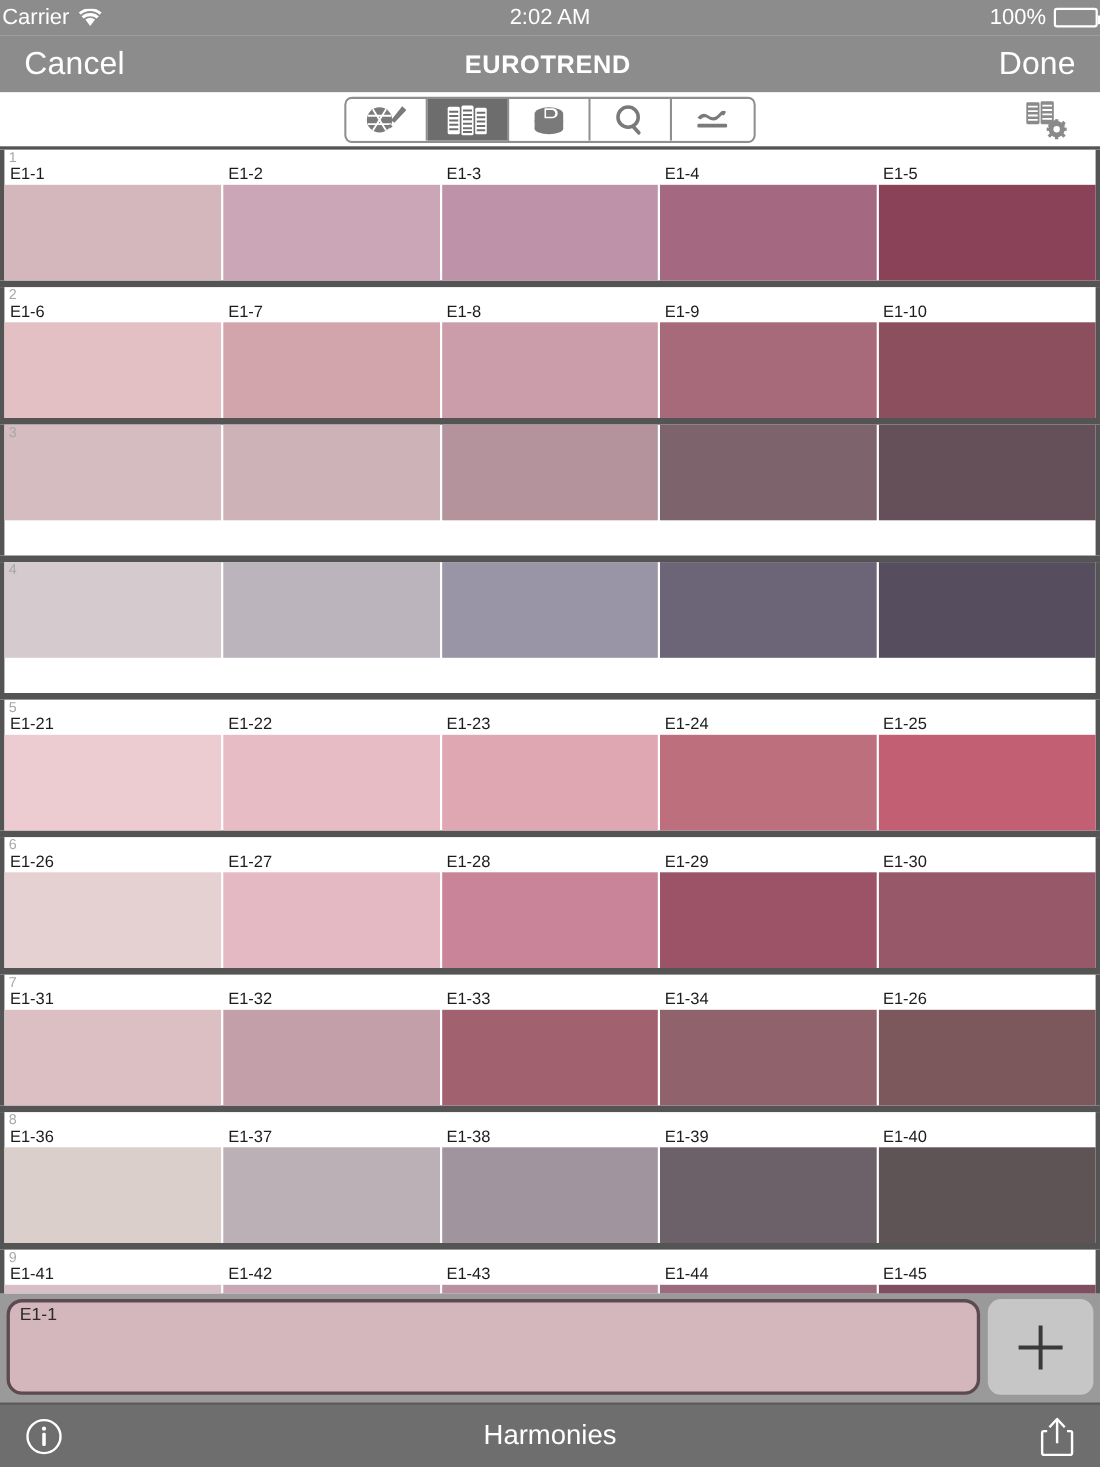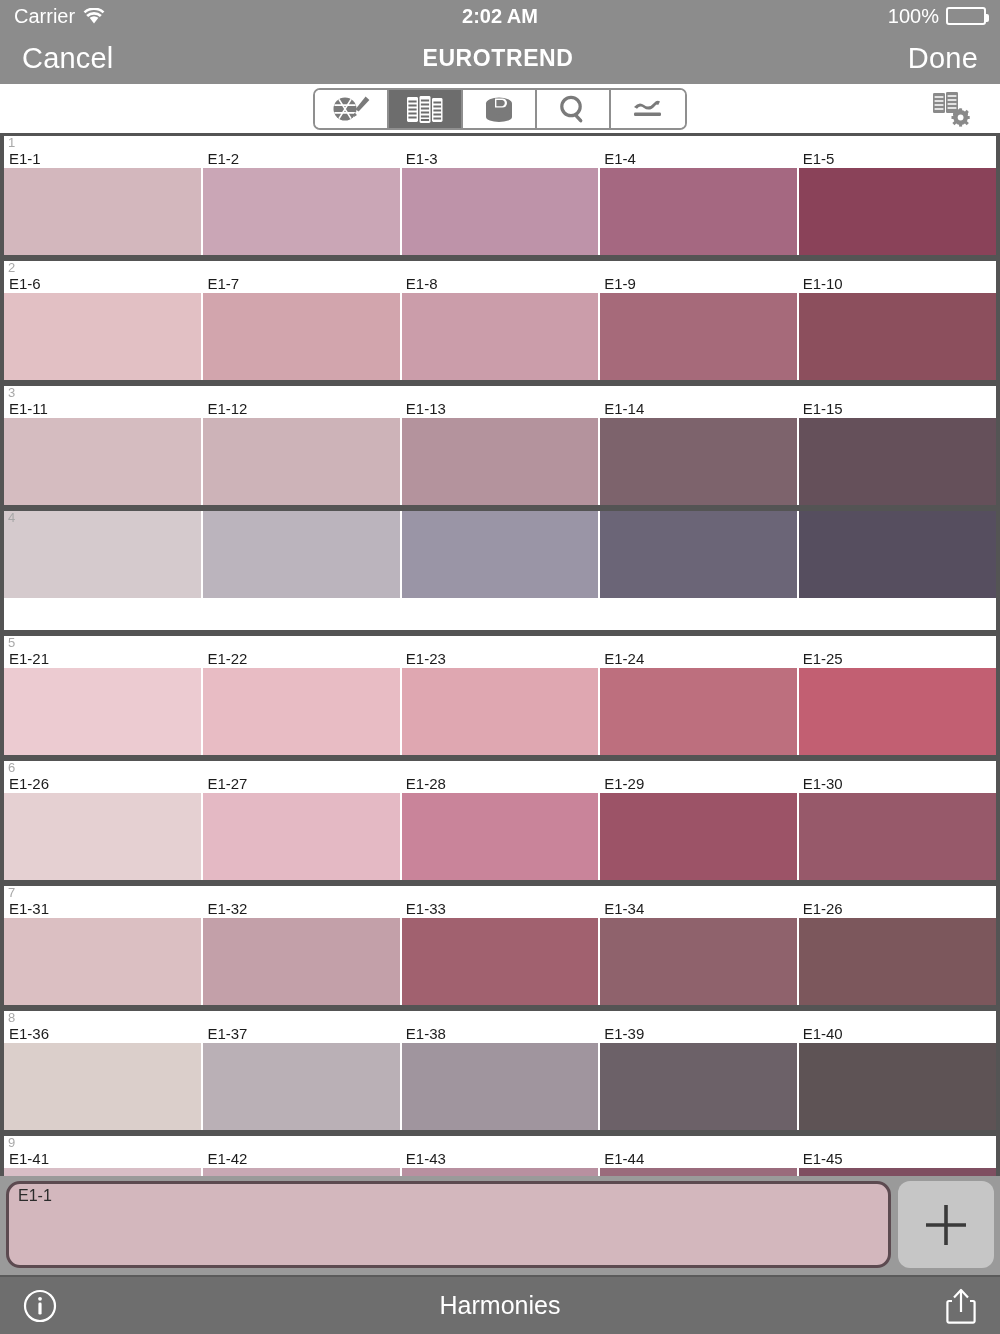--- a/index.html
+++ b/index.html
@@ -9,26 +9,26 @@
     background: #ffffff;
     overflow: hidden;
   }
   #app { position: relative; width: 1000px; height: 1334px; display: flex; flex-direction: column; }
 
   
   .statusbar {
     height: 32px; flex: 0 0 32px;
     background: #8c8c8c;
     display: flex; align-items: center;
-    padding: 0 14px;
+    padding: 0 2px;
     color: #ffffff;
     font-size: 20px;
   }
   .sb-left { display: flex; align-items: center; gap: 8px; }
-  .sb-center { position: absolute; left: 0; right: 0; text-align: center; font-size: 20px; font-weight: bold; color:#fff; pointer-events:none;}
+  .sb-center { position: absolute; left: 0; right: 0; text-align: center; font-size: 20px; font-weight: normal; color:#fff; pointer-events:none;}
   .sb-right { margin-left: auto; display: flex; align-items: center; gap: 7px; z-index:2;}
   .wifi-icon svg { display: block; }
   .battery {
     width: 40px; height: 18px;
     border: 2px solid #ffffff; border-radius: 3px;
     position: relative; padding: 2px; background: transparent;
   }
   .battery::after {
     content: ""; position: absolute; right: -5px; top: 5px;
     width: 3px; height: 8px; background: #ffffff; border-radius: 0 2px 2px 0;
@@ -322,27 +322,20 @@
         <div class="chips">
           <div class="chip" style="background: rgb(226, 192, 196);"></div>
           <div class="chip" style="background: rgb(210, 165, 173);"></div>
           <div class="chip" style="background: rgb(203, 157, 170);"></div>
           <div class="chip" style="background: rgb(166, 106, 122);"></div>
           <div class="chip" style="background: rgb(140, 79, 93);"></div>
         </div>
       </div>
       <div class="row">
         <div class="row-num">3</div>
-        <div class="labels">
-          <div class="label-cell">E1-11</div>
-          <div class="label-cell">E1-12</div>
-          <div class="label-cell">E1-13</div>
-          <div class="label-cell">E1-14</div>
-          <div class="label-cell">E1-15</div>
-        </div>
         <div class="chips">
           <div class="chip" style="background: rgb(213, 188, 192);"></div>
           <div class="chip" style="background: rgb(205, 179, 184);"></div>
           <div class="chip" style="background: rgb(180, 147, 157);"></div>
           <div class="chip" style="background: rgb(125, 99, 108);"></div>
           <div class="chip" style="background: rgb(101, 80, 90);"></div>
         </div>
       </div>
       <div class="row">
         <div class="row-num">4</div>

